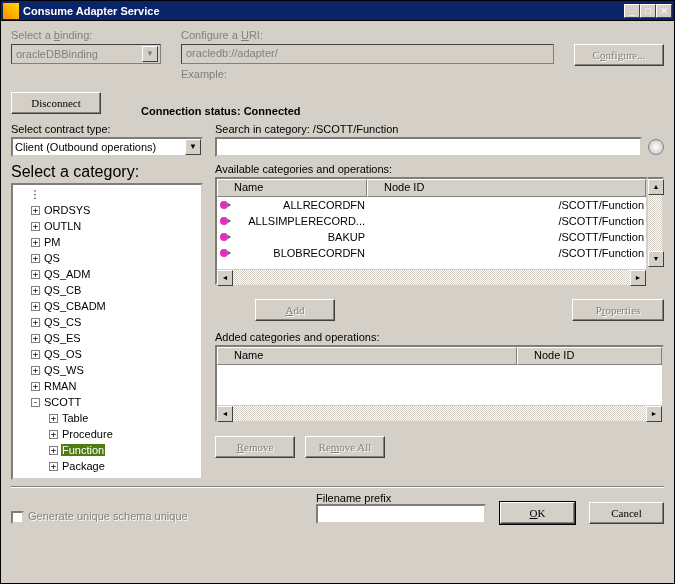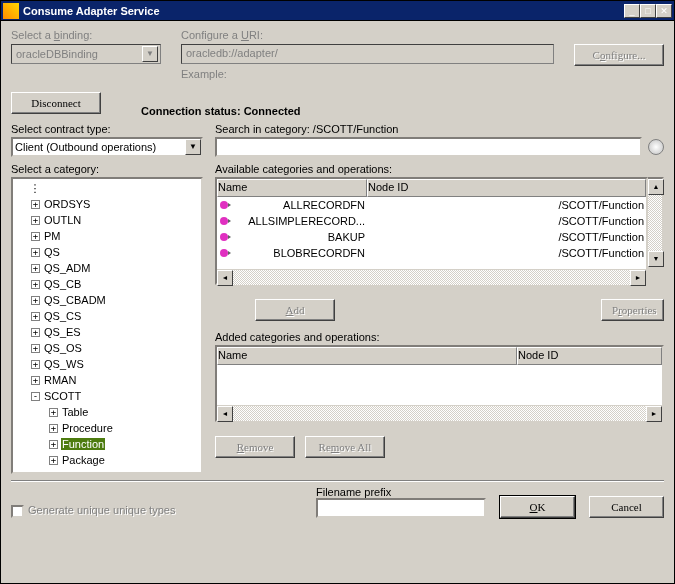--- a/index.html
+++ b/index.html
@@ -27,21 +27,21 @@
 .combo-white { height: 20px; background: #fff; border: 2px inset #d4d0c8; display: flex; align-items: center; padding: 0 0 0 2px; }
 .search-input { height: 20px; background: #fff; border: 2px inset #d4d0c8; flex: 1; padding: 1px 3px; font-family: Tahoma; font-size: 11px; }
 .tree { height: 297px; background: #fff; border: 2px inset #d4d0c8; overflow: auto; padding: 1px; margin-top: 2px; }
 .tree-item { display: flex; align-items: center; height: 16px; white-space: nowrap; cursor: pointer; }
 .tree-exp { width: 9px; height: 9px; border: 1px solid #808080; text-align: center; line-height: 7px; font-size: 9px; margin: 0 3px; background: #fff; font-family: monospace; }
 .tree-ind { display: inline-block; }
 .tree-lbl { padding: 0 1px; }
 .tree-lbl.sel { background: #4d7c0f; color: #fff; }
 .list { background: #fff; border: 2px inset #d4d0c8; }
 .list-hdr { display: flex; background: #d4d0c8; height: 18px; }
-.list-hdr-cell { border: 1px solid #fff; border-right-color:#808080; border-bottom-color:#808080; padding: 1px 0; font-size: 11px; }
+.list-hdr-cell { border: 1px solid #fff; border-right-color:#808080; border-bottom-color:#808080; padding: 1px 16px; font-size: 11px; }
 .list-body { overflow: hidden; }
 .list-row { display: flex; height: 16px; align-items: center; cursor: pointer; text-align: right; }
 .list-icon { width: 14px; display: flex; justify-content: center; }
 .pink-dot { width: 8px; height: 8px; border-radius: 50%; background: #e030c0; position: relative; }
 .pink-dot::after { content: ''; position: absolute; right: -3px; top: 2px; width: 0; height: 0; border-left: 3px solid #606060; border-top: 2px solid transparent; border-bottom: 2px solid transparent; }
 .list-cell { padding: 0 2px; overflow: hidden; }
 .avail-list { height: 108px; position: relative; }
 .avail-list .list-body { height: 72px; }
 .added-list { height: 77px; }
 .added-list .list-body { height: 40px; }
@@ -112,21 +112,21 @@
         </div>
       </div>
       <div class="col-right" style="display:flex;">
         <input class="search-input" style="">
         <div class="search-icon-btn"></div>
       </div>
     </div>
 
     <div class="sect">
       <div class="col-left">
-        <span style="font-size:11px;">Select a category:</span>
+        <span style="font-size:16px;">Select a category:</span>
         <div class="tree" id="tree">
             <div class="tree-item">
               <span class="tree-ind" style="width:14px;"></span>
               <span class="vdots">⋮</span>
             </div>
             <div class="tree-item">
               <span class="tree-ind" style="width:14px;"></span>
               <span class="tree-exp">+</span>
               <span class="tree-lbl">ORDSYS</span>
             </div>
@@ -266,21 +266,21 @@
             <div class="scroll-btn">▲</div>
             <div class="scroll-track" style="flex:1;"></div>
             <div class="scroll-btn">▼</div>
             <div style="height:16px; background:#d4d0c8;"></div>
           </div>
         </div>
 
         <div class="row" style="margin-top:14px;">
           <button class="btn disabled" style="width:80px;margin-left:40px;"><span style="text-decoration:underline">A</span>dd</button>
           <div style="flex:1;"></div>
-          <button class="btn disabled" style="width:63px;margin-left:32px;">P<span style="text-decoration:underline">r</span>operties</button>
+          <button class="btn disabled" style="width:92px;margin-left:32px;">P<span style="text-decoration:underline">r</span>operties</button>
         </div>
 
         <span style="font-size:11px; display:block; margin-top:10px;">Added categories and operations:</span>
         <div class="list added-list" style="margin-top:2px;">
           <div class="list-hdr">
             <div class="list-hdr-cell" style="width:300px;">Name</div>
             <div class="list-hdr-cell" style="flex:1;">Node ID</div>
           </div>
           <div class="list-body"></div>
           <div class="scroll-h">
@@ -294,21 +294,21 @@
           <button class="btn disabled" style="width:80px;"><span style="text-decoration:underline">R</span>emove</button>
           <button class="btn disabled" style="width:80px;">Re<span style="text-decoration:underline">m</span>ove All</button>
         </div>
       </div>
     </div>
 
     <hr class="hr">
 
     <div class="footer">
       <label style="color:#808080; text-shadow:1px 1px #fff;">
-        <span class="chk"></span><span>Generate unique unique types</span>
+        <span class="chk"></span><span>Generate unique schema unique</span>
       </label>
       <div style="margin-left:auto;">
         <span style="font-size:11px; display:block;">Filename prefix</span>
         <input class="search-input" style="width: 170px; height: 20px;">
       </div>
       <button class="btn default" style="width:75px;"><span style="text-decoration:underline">O</span>K</button>
       <button class="btn" style="width:75px;">Cancel</button>
     </div>
 
   </div>

